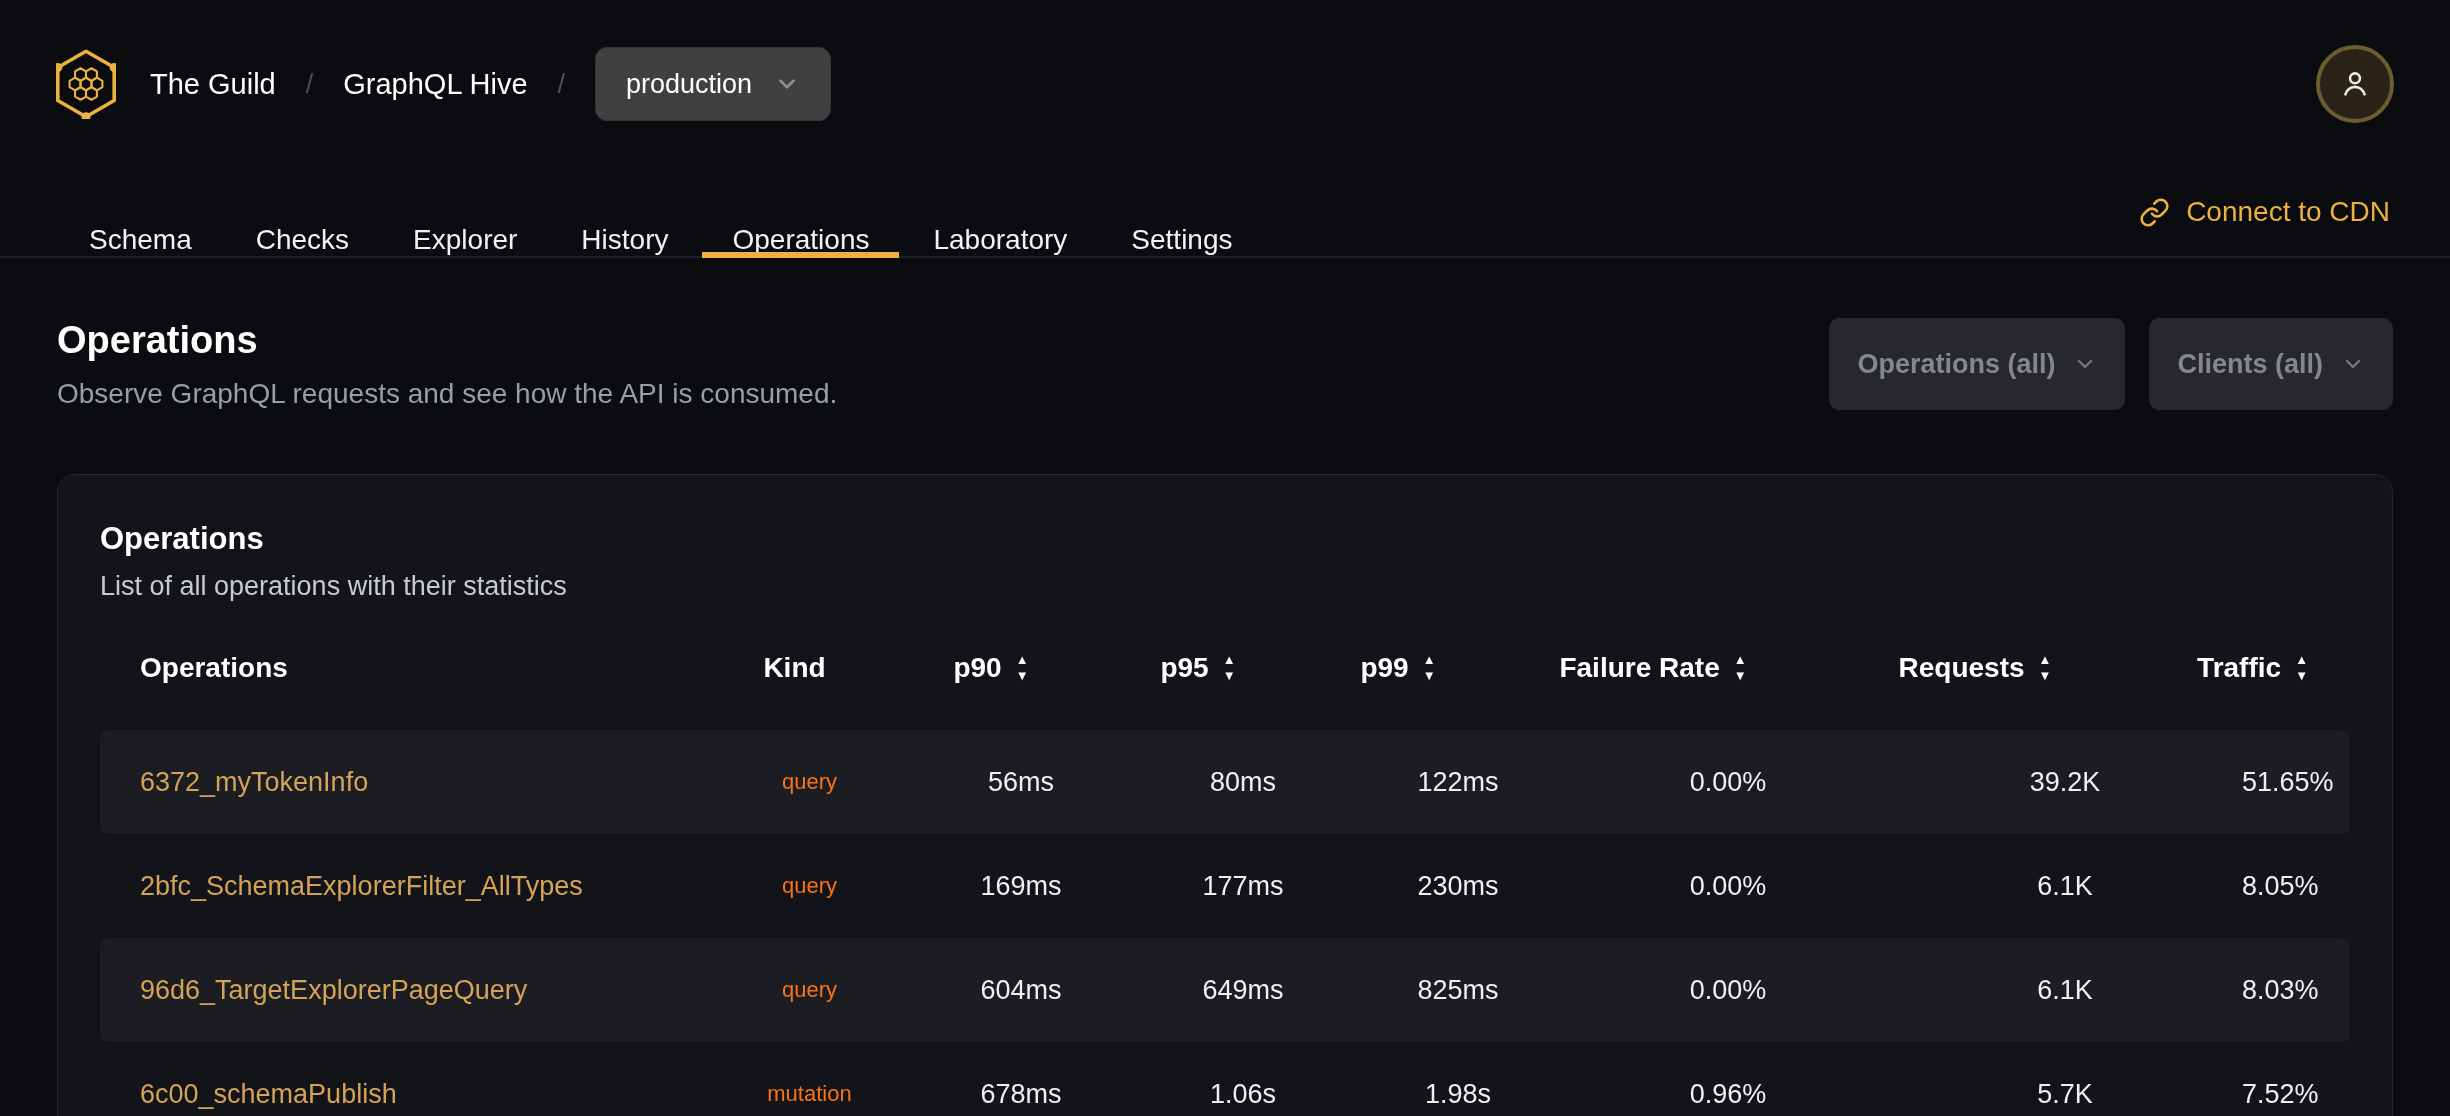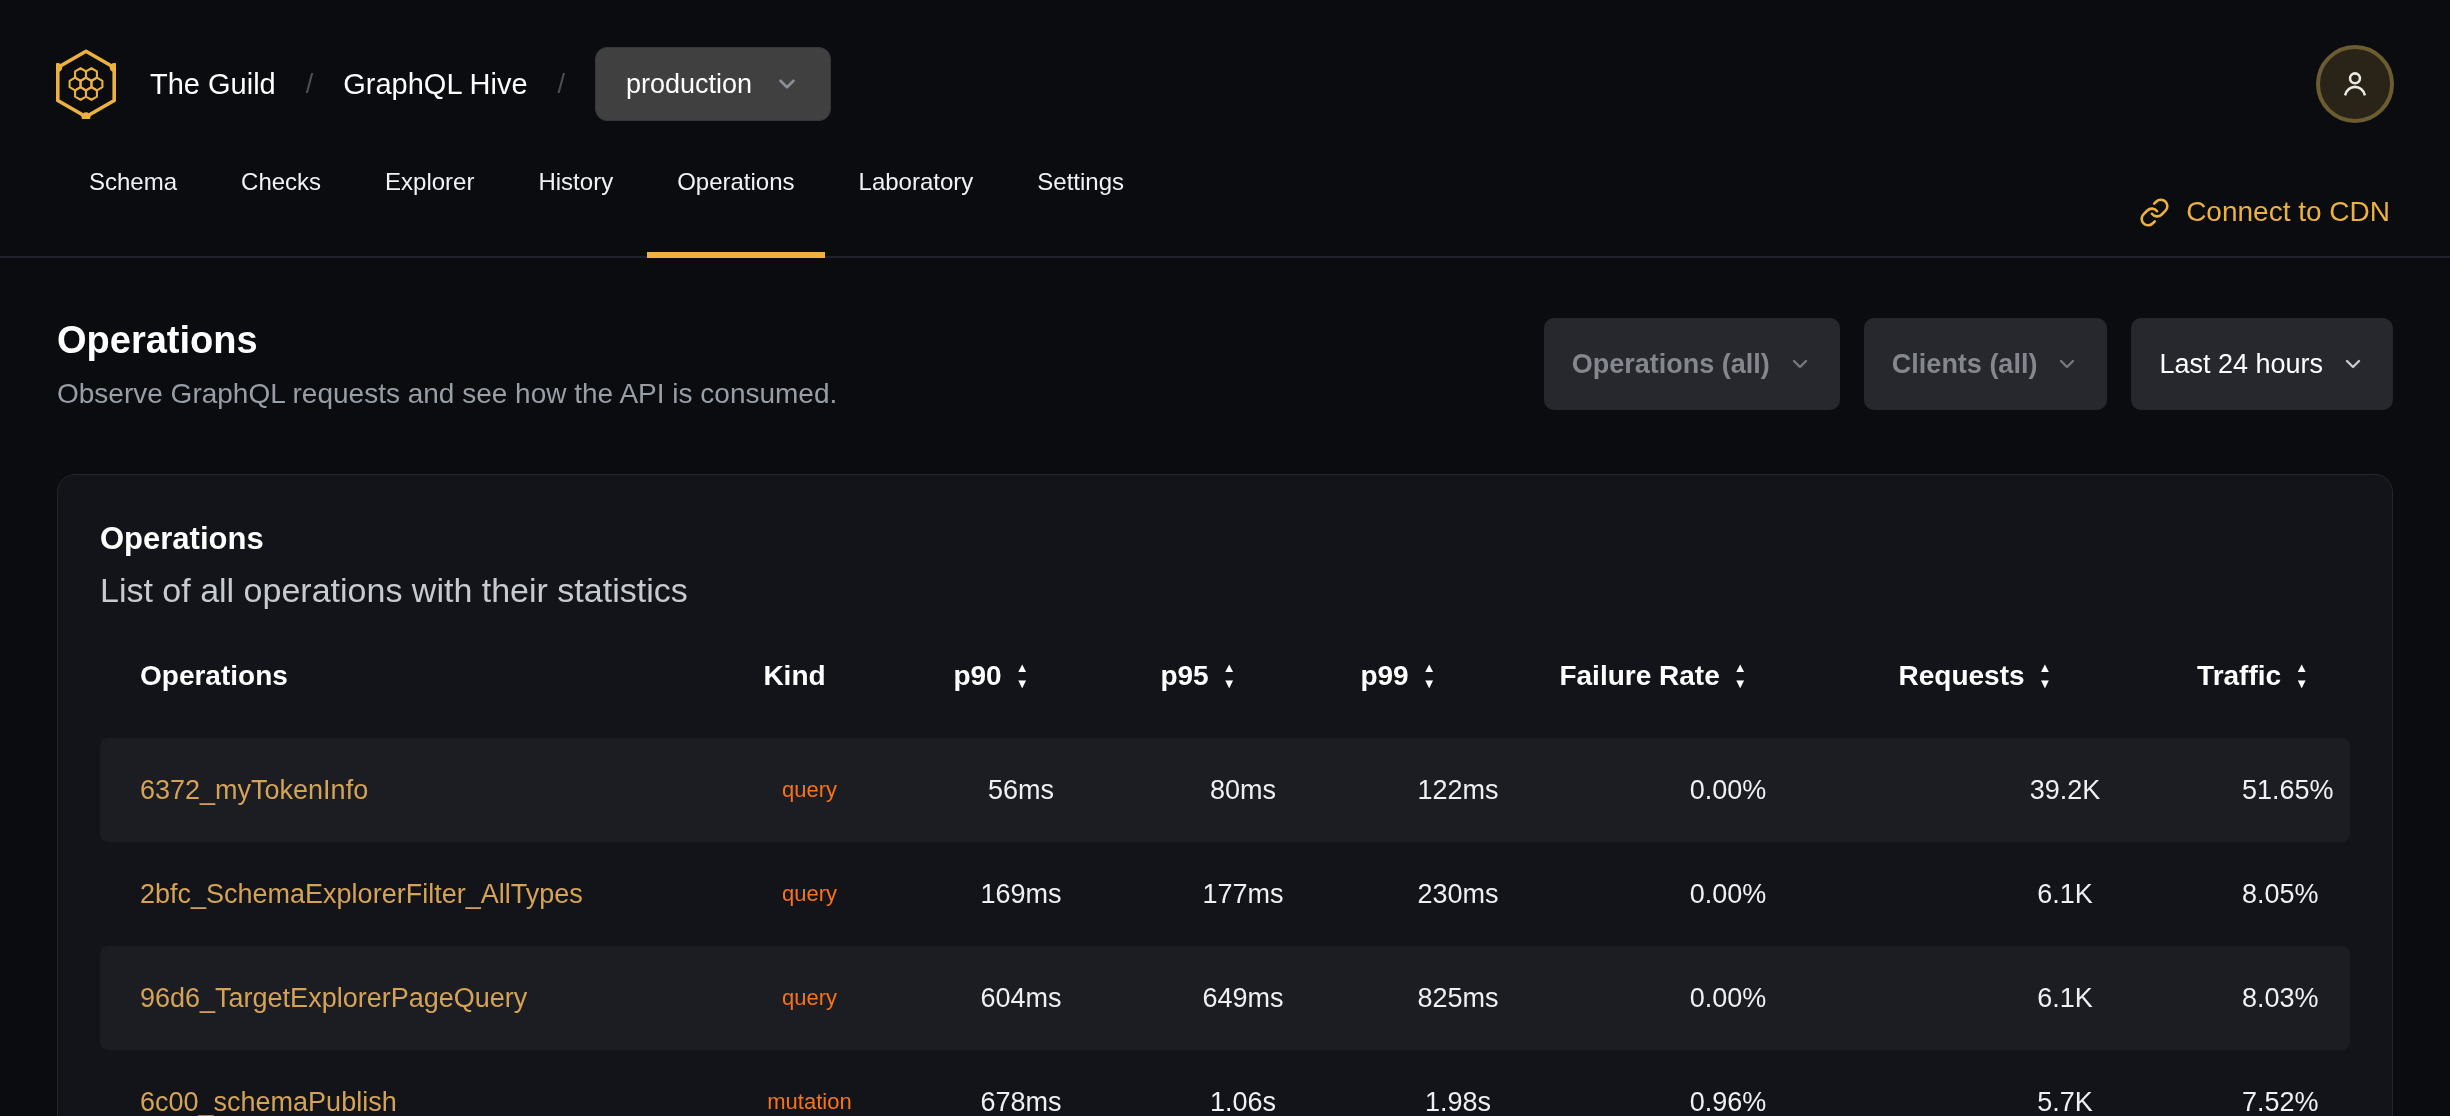--- a/index.html
+++ b/index.html
@@ -35,22 +35,22 @@
   }
   .avatar svg{width:36px;height:36px;}
 
   
   .navbar{
     height:90px;display:flex;align-items:stretch;justify-content:space-between;
     padding:0 60px 0 57px;border-bottom:2px solid #1e2127;
   }
   .tabs{display:flex;}
   .tab{
-    position:relative;display:flex;align-items:flex-start;padding:0 32px;
-    font-size:24px;color:#f1f2f4;cursor:pointer;
+    position:relative;display:flex;align-items:flex-end;padding:0 32px;
+    font-size:28px;color:#f1f2f4;cursor:pointer;
   }
   .tab.active::after{
     content:"";position:absolute;left:2px;right:2px;bottom:-2px;height:6px;
     background:var(--accent);
   }
   .cdn{
     display:flex;align-items:center;gap:16px;align-self:center;
     color:var(--accent);font-size:28px;text-decoration:none;cursor:pointer;
   }
   .cdn svg{width:31px;height:31px;}
@@ -69,21 +69,21 @@
   .filter-btn .chev{width:24px;height:24px;color:#75787e;}
   .filter-btn.light{color:#ffffff;font-weight:500;}
   .filter-btn.light .chev{color:#c6c9ce;}
 
   
   .card{
     margin-top:64px;background:var(--card);border:1px solid #24262c;border-radius:18px;
     padding:46px 42px 40px;
   }
   h2{margin:0;font-size:31px;font-weight:700;color:#ffffff;}
-  .card-sub{margin:14px 0 0;font-size:34px;color:#c7cacf;}
+  .card-sub{margin:14px 0 0;font-size:27px;color:#c7cacf;}
 
   .grid-cols{display:grid;grid-template-columns:600px 189px 204px 210px 190px 320px 324px 1fr;}
   .thead{height:64px;margin-top:34px;margin-bottom:30px;align-items:center;}
   .th{display:flex;align-items:center;justify-content:center;font-size:28px;font-weight:700;color:#ffffff;}
   .th .sort{display:flex;flex-direction:column;margin-left:14px;cursor:pointer;}
   .th .sort span{font-size:13px;line-height:1.25;color:#ffffff;}
   .tr{height:104px;align-items:center;gap:15px;}
   .tr.stripe{background:var(--stripe);border-radius:8px;}
   .td{display:flex;align-items:center;justify-content:center;font-size:27px;color:#eef0f2;}
   .td.col1{font-size:22px;color:#f97316;}
@@ -175,26 +175,20 @@
         <svg class="chev" viewBox="0 0 24 24" fill="none" stroke="currentColor" stroke-width="2.4" stroke-linecap="round" stroke-linejoin="round">
             <path d="M6 9l6 6 6-6"></path>
           </svg>
       </button>
       <button class="filter-btn">
         <span>Clients (all)</span>
         <svg class="chev" viewBox="0 0 24 24" fill="none" stroke="currentColor" stroke-width="2.4" stroke-linecap="round" stroke-linejoin="round">
             <path d="M6 9l6 6 6-6"></path>
           </svg>
       </button>
-      <button class="filter-btn light">
-        <span>Last 24 hours</span>
-        <svg class="chev" viewBox="0 0 24 24" fill="none" stroke="currentColor" stroke-width="2.4" stroke-linecap="round" stroke-linejoin="round">
-            <path d="M6 9l6 6 6-6"></path>
-          </svg>
-      </button>
     </div>
   </div>
 
   <section class="card">
     <h2>Operations</h2>
     <p class="card-sub">List of all operations with their statistics</p>
     <div>
       <div class="thead grid-cols">
           <div class="th col0">
             <span>Operations</span>

